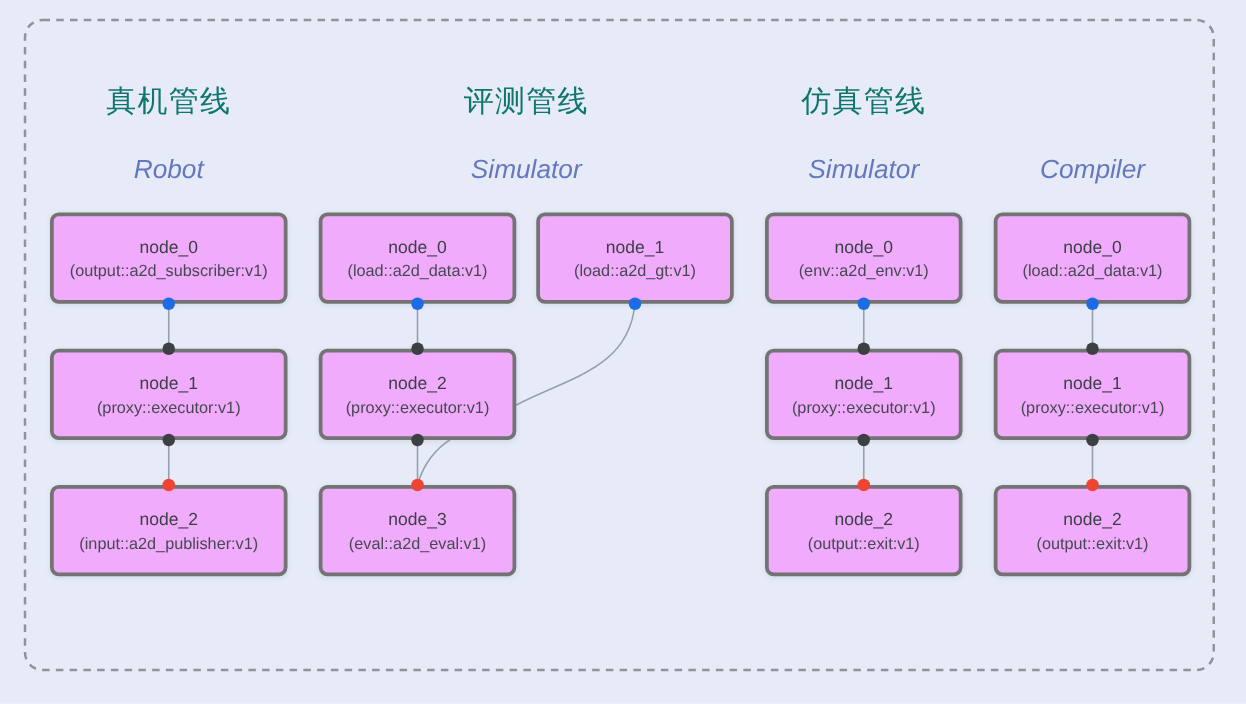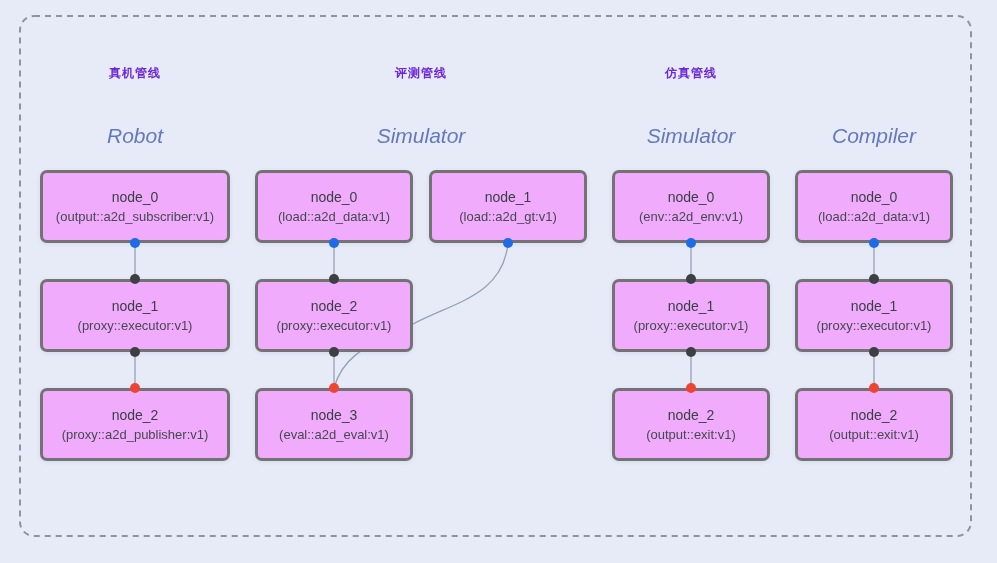--- a/index.html
+++ b/index.html
@@ -6,21 +6,21 @@
   .canvas {
     position:relative; width:997px; height:563px;
     background:#e7ebf8; overflow:hidden;
     font-family:"Liberation Sans","DejaVu Sans",sans-serif;
   }
   svg.layer { position:absolute; left:0; top:0; }
   svg.edges  { z-index:1; }
   svg.ports  { z-index:3; pointer-events:none; }
   .hdr-zh {
     position:absolute; width:240px; text-align:center; z-index:2;
-    font-size:12px; font-weight:700; color:#6d28d9; letter-spacing:1px;
+    font-size:24px; font-weight:400; color:#0f766e; letter-spacing:1px;
   }
   .hdr-en {
     position:absolute; width:240px; text-align:center; z-index:2;
     font-size:21px; font-weight:400; color:#6478bd;font-style:italic;
   }
   .node {
     position:absolute; z-index:2; box-sizing:border-box;
     background:#f0abfc; border:3px solid #737373; border-radius:7px;
     box-shadow:0 1px 4px rgba(90,105,140,0.13);
     display:flex; flex-direction:column; align-items:center; justify-content:center;
@@ -63,21 +63,21 @@
   <div class="node" style="left:40px; top:170px; width:190px; height:73px;">
     <span class="node-name">node_0</span>
     <span class="node-type">(output::a2d_subscriber:v1)</span>
   </div>
   <div class="node" style="left:40px; top:279px; width:190px; height:73px;">
     <span class="node-name">node_1</span>
     <span class="node-type">(proxy::executor:v1)</span>
   </div>
   <div class="node" style="left:40px; top:388px; width:190px; height:73px;">
     <span class="node-name">node_2</span>
-    <span class="node-type">(proxy::a2d_publisher:v1)</span>
+    <span class="node-type">(input::a2d_publisher:v1)</span>
   </div>
 
   <div class="node" style="left:255px; top:170px; width:158px; height:73px;">
     <span class="node-name">node_0</span>
     <span class="node-type">(load::a2d_data:v1)</span>
   </div>
   <div class="node" style="left:429px; top:170px; width:158px; height:73px;">
     <span class="node-name">node_1</span>
     <span class="node-type">(load::a2d_gt:v1)</span>
   </div>

